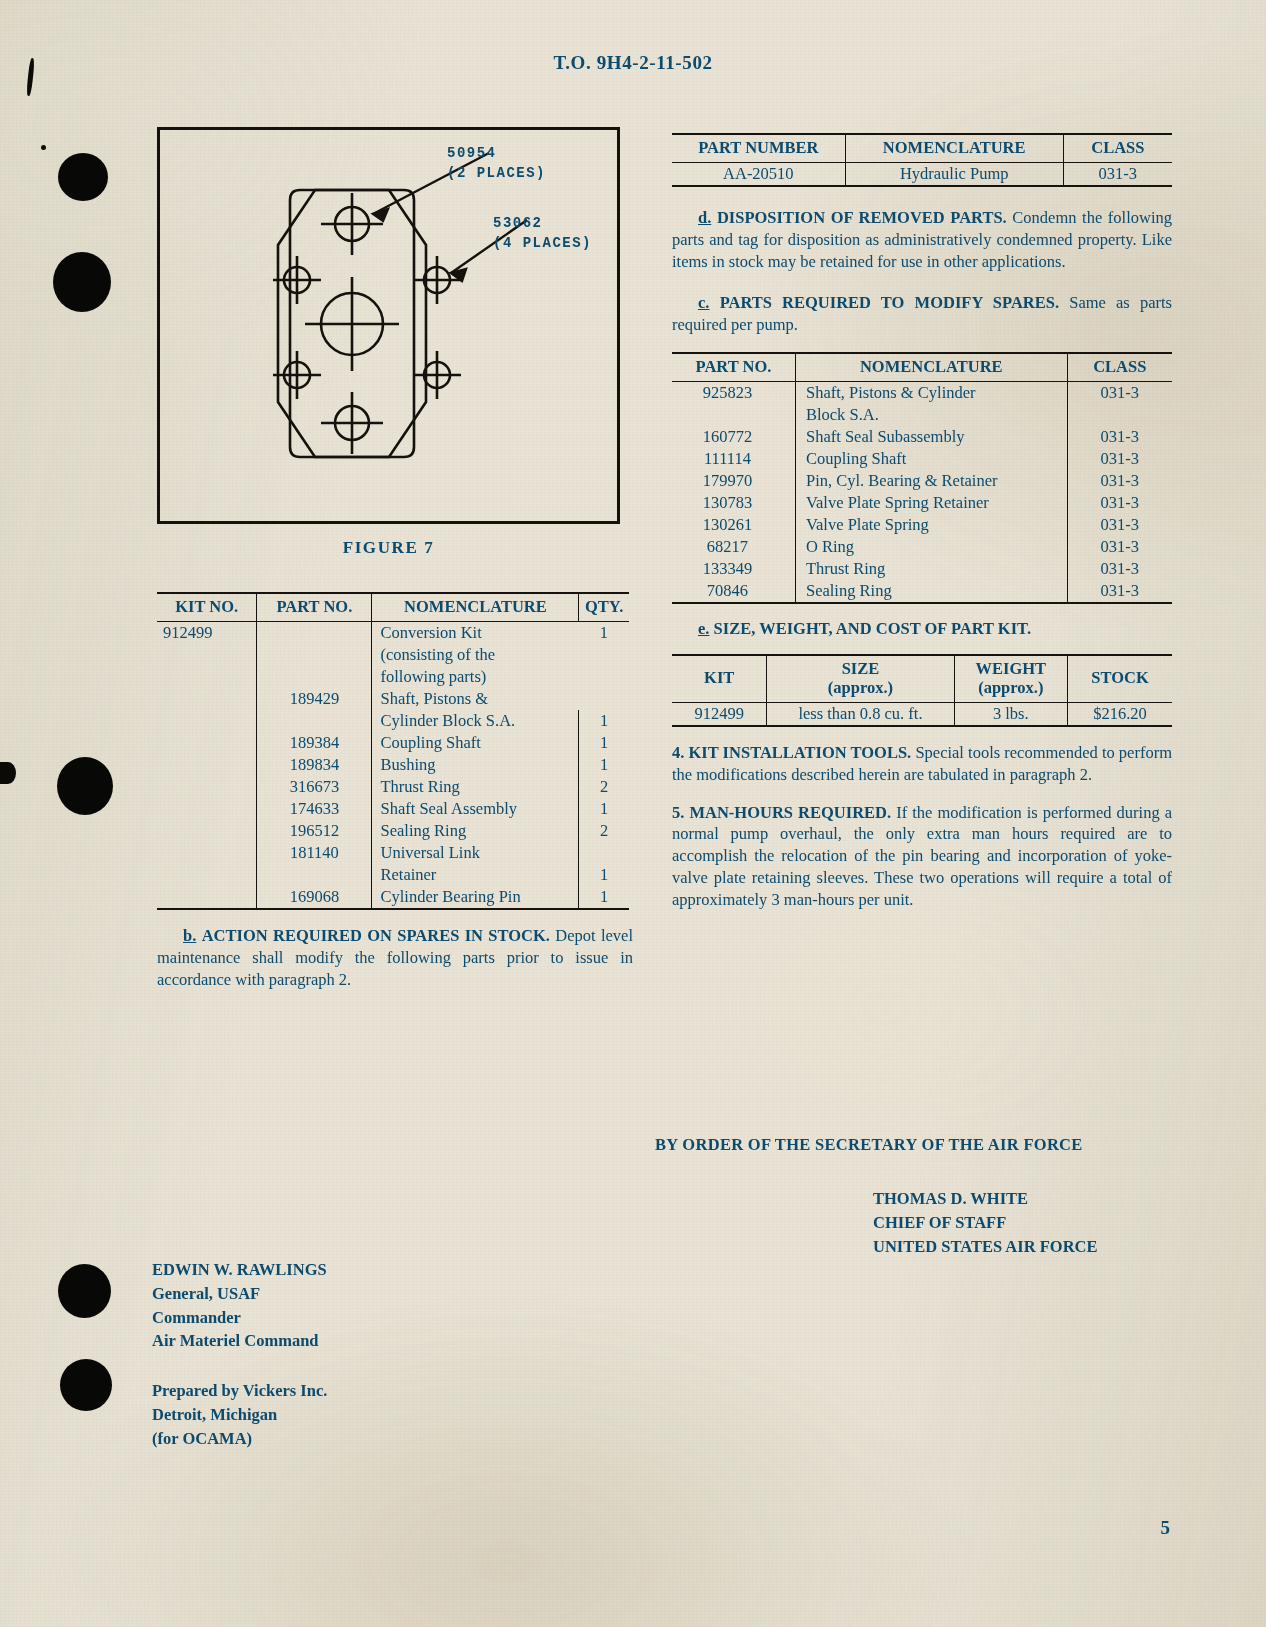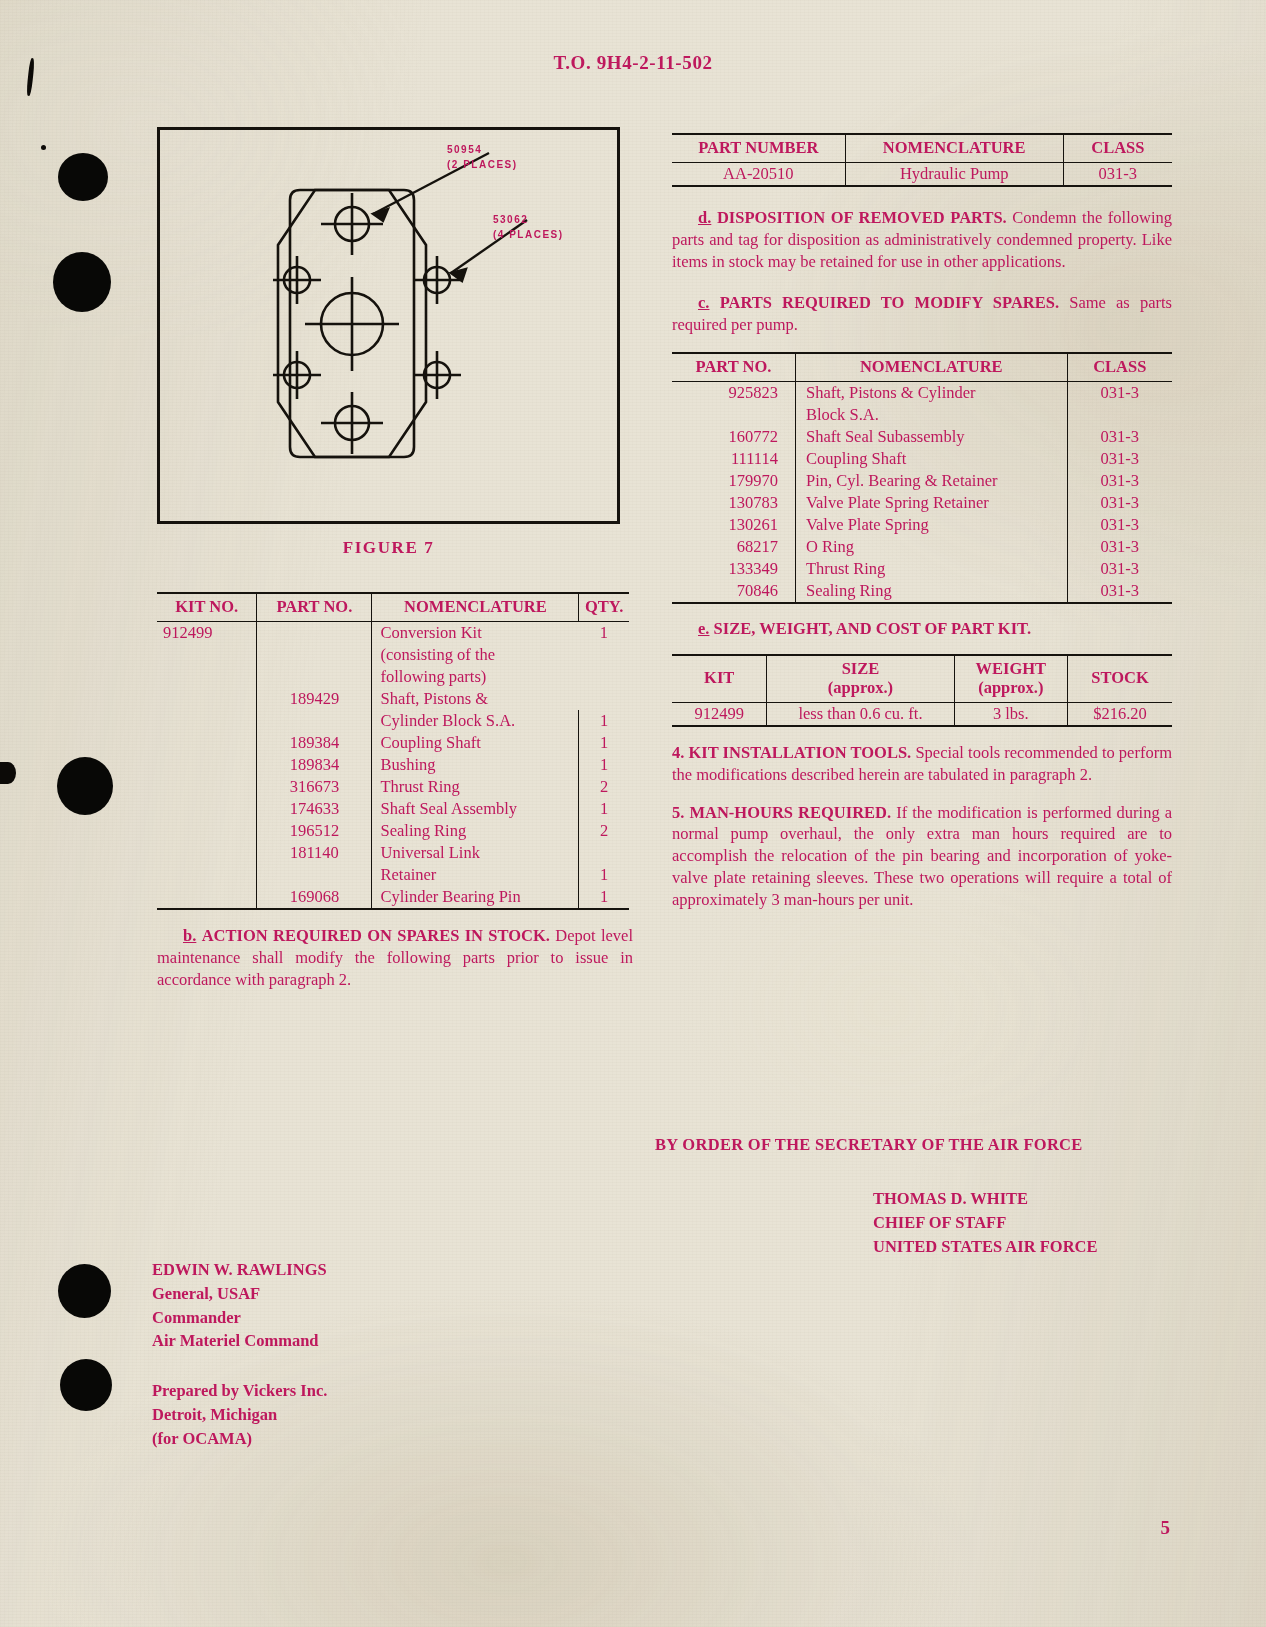--- a/index.html
+++ b/index.html
@@ -7,21 +7,21 @@
     padding: 0;
     background: #b8b4a8;
   }
   .page {
     position: relative;
     width: 1266px;
     height: 1627px;
     background: #e8e3d5;
     overflow: hidden;
     font-family: "Liberation Serif", serif;
-    color: #be185d;
+    color: #0c4a6e;
   }
   
   .page::before {
     content: "";
     position: absolute;
     inset: 0;
     pointer-events: none;
     background:
       radial-gradient(ellipse 420px 300px at 12% 8%, rgba(255,255,255,0.38), rgba(255,255,255,0) 70%),
       radial-gradient(ellipse 500px 420px at 88% 20%, rgba(210,200,178,0.35), rgba(255,255,255,0) 72%),
@@ -92,23 +92,23 @@
     left: 157px;
     top: 538px;
     width: 463px;
     text-align: center;
     font-weight: bold;
     font-size: 17px;
     letter-spacing: 1.6px;
   }
   .callout {
     position: absolute;
-    font-family: Liberation Sans, sans-serif;
-    font-weight: bold;
-    font-size: 10px;
+    font-family: Liberation Mono, monospace;
+    font-weight: bold;
+    font-size: 14px;
     letter-spacing: 1.5px;
     line-height: 1.45;
   }
   .callout.c1 { left: 447px; top: 143px; }
   .callout.c2 { left: 493px; top: 213px; }
 
   
   table.doc {
     border-collapse: collapse;
     font-size: 16.5px;
@@ -157,21 +157,21 @@
   .pn-tbl { width: 500px; margin-bottom: 20px; }
   .pn-tbl th.a { width: 172px; }
   .pn-tbl th.b { width: 220px; }
   .pn-tbl th.c { width: 108px; }
   .pn-tbl td { text-align: center; font-size: 16.5px; padding: 4px 4px; }
 
   .cond-tbl { width: 500px; }
   .cond-tbl th.a { width: 120px; }
   .cond-tbl th.b { width: 278px; }
   .cond-tbl th.c { width: 102px; }
-  .cond-tbl td.a { text-align: right; padding-right: 17px; }
+  .cond-tbl td.a { text-align: center; padding-right: 17px; }
   .cond-tbl td.b { text-align: left; padding-left: 10px; }
   .cond-tbl td.c { text-align: center; }
 
   .swc-tbl { width: 500px; }
   .swc-tbl th { padding: 2px 3px; line-height: 1.2; }
   .swc-tbl th.a { width: 92px; }
   .swc-tbl th.b { width: 196px; }
   .swc-tbl th.c { width: 110px; margin-left: 20px; }
   .swc-tbl th.d { width: 102px; }
   .swc-tbl td { text-align: center; font-size: 16.5px; padding: 2px 3px; }
@@ -491,21 +491,21 @@
               <th class="c vl">
                 <span>WEIGHT</span>
                 <span class="swc-sub">(approx.)</span>
               </th>
               <th class="d vl">STOCK</th>
             </tr>
           </thead>
           <tbody>
             <tr class="rule-mid rule-bot">
               <td>912499</td>
-              <td class="vl">less than 0.6 cu. ft.</td>
+              <td class="vl">less than 0.8 cu. ft.</td>
               <td class="vl">3 lbs.</td>
               <td class="vl">$216.20</td>
             </tr>
           </tbody>
         </table>
       </div>
 
       <p class="para" style="margin-top:15px; margin-bottom:16px;">
         <span class="bold">4.</span>
         <span class="bold">KIT INSTALLATION TOOLS.</span>

